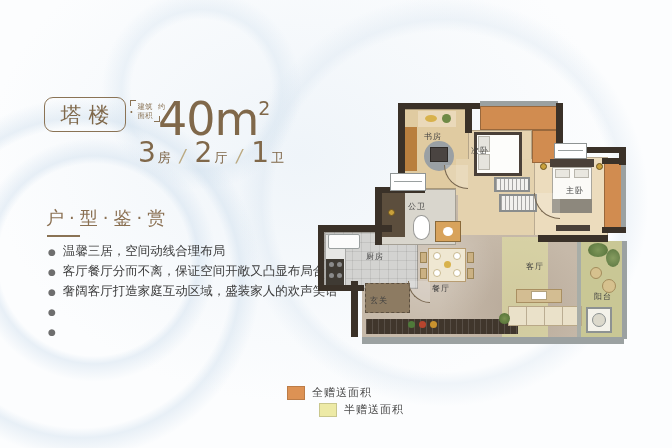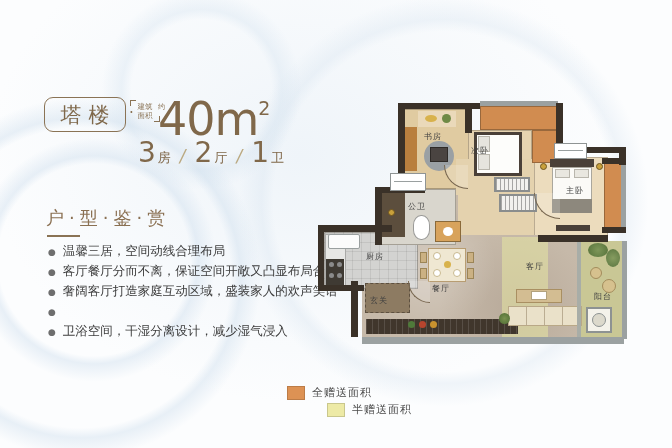--- a/index.html
+++ b/index.html
@@ -101,21 +101,20 @@
     </li>
   <li>
       <span class="dot">●</span>
       <span>奢阔客厅打造家庭互动区域，盛装家人的欢声笑语</span>
     </li>
   <li>
       <span class="dot">●</span>
     </li>
   <li>
       <span class="dot">●</span>
-      <span>卫浴空间，干湿分离设计，减少湿气浸入</span>
     </li>
 </ul>
 
 <div class="abs plan">
 
   <div class="floor" style="left:86px;top:8px;width:66px;height:80px;background:#e0cba1;border:1px solid rgba(70,60,45,.35);"></div>
   <div class="floor" style="left:100px;top:10px;width:38px;height:16px;background:#ead9ba;"></div>
   <div class="floor" style="left:87px;top:26px;width:12px;height:44px;background:#b97f3e;"></div>
   <div class="floor" style="left:150px;top:29px;width:64px;height:48px;background:#e6d3b0;border:1px solid rgba(70,60,45,.3);"></div>
   <div class="floor" style="left:138px;top:58px;width:84px;height:82px;background:#e4d2ae;"></div>
@@ -230,16 +229,16 @@
   <span class="room-label" style="left:52px;top:194px;">玄关</span>
   <span class="room-label" style="left:114px;top:182px;">餐厅</span>
   <span class="room-label" style="left:208px;top:160px;text-align:right;">客厅</span>
   <span class="room-label" style="left:276px;top:190px;">阳台</span>
 </div>
 
 <div class="abs legend-row" style="left:287px;top:385px;">
   <span class="sw" style="background: rgb(221, 146, 84);"></span>
   <span class="lab">全赠送面积</span>
 </div>
-<div class="abs legend-row" style="left:287px;top:402px;padding-left:40px;">
+<div class="abs legend-row" style="left:279px;top:402px;padding-left:40px;">
   <span class="sw" style="background: rgb(237, 234, 166);"></span>
   <span class="lab">半赠送面积</span>
 </div>
 
 </body></html>

